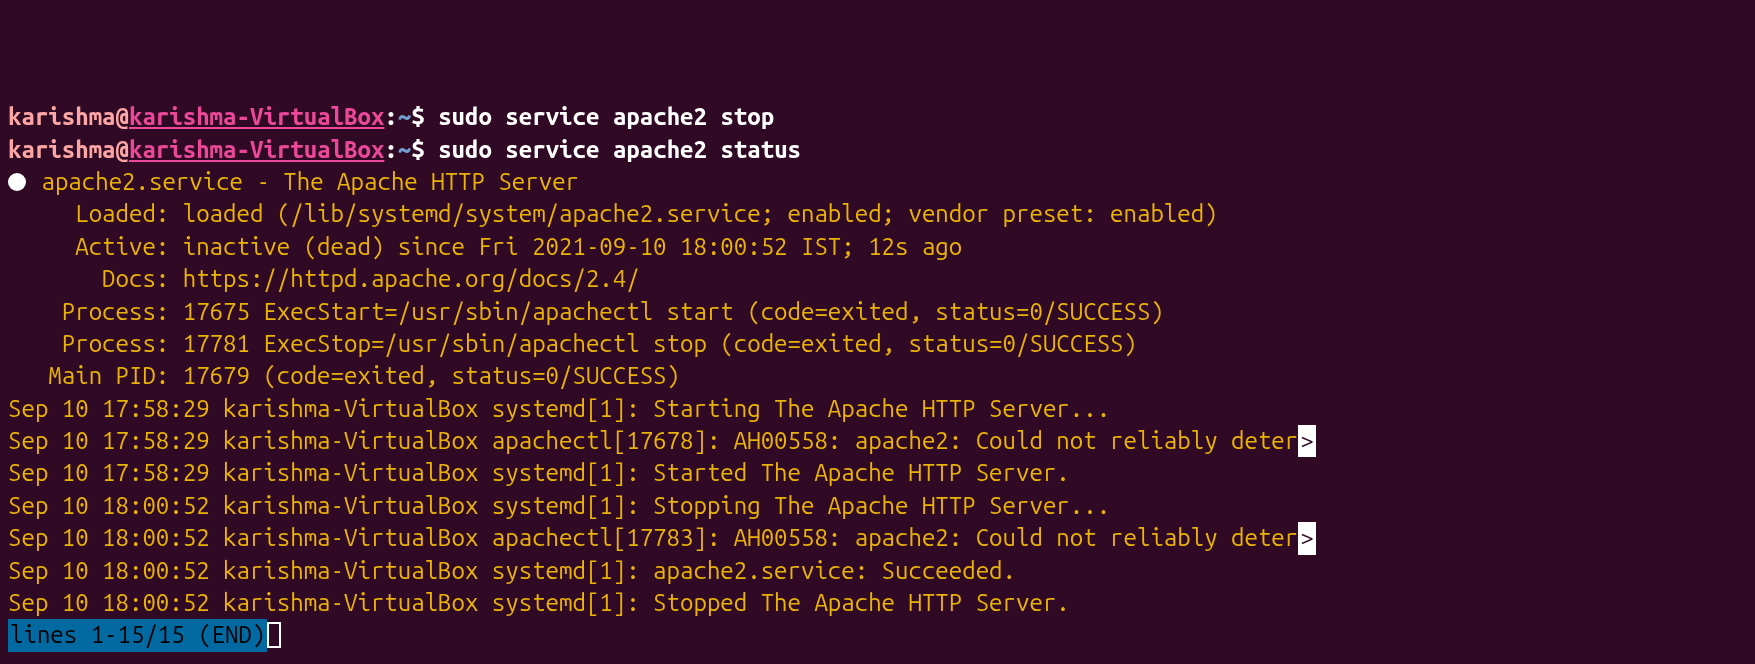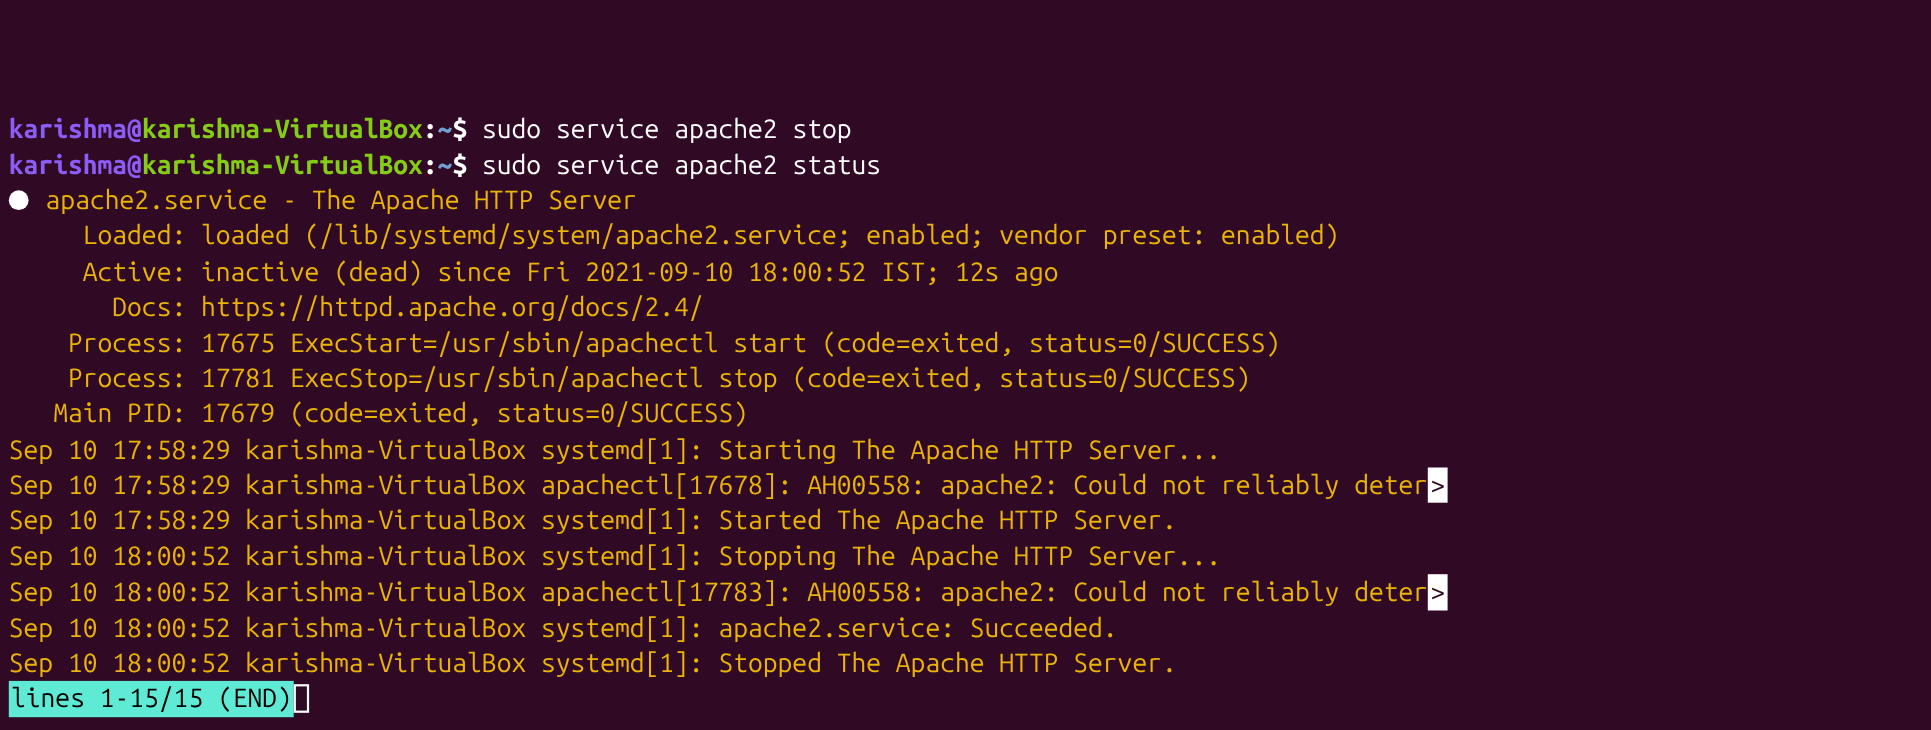--- a/index.html
+++ b/index.html
@@ -12,45 +12,45 @@
       color: #ffffff;
       font-family: 'Ubuntu Mono', 'DejaVu Sans Mono', 'Courier New', monospace;
       font-size: 24px;
       line-height: 1.35;
       padding: 4px 8px;
       width: 1755px;
       height: 664px;
       overflow: hidden;
       white-space: pre;
     }
-    .prompt-user { color: #8b5cf6; font-weight: bold; }
-    .prompt-host { color: #84cc16; font-weight: bold; }
+    .prompt-user { color: #fca5a5; font-weight: bold; }
+    .prompt-host { color: #ec4899; font-weight: bold; text-decoration: underline; }
     .prompt-colon { color: #ffffff; font-weight: bold; }
     .prompt-path { color: #729fcf; font-weight: bold; }
     .prompt-dollar { color: #ffffff; font-weight: bold; }
-    .cmd { color: #ffffff; }
+    .cmd { color: #ffffff; font-weight: bold; }
     .output { color: #eab308; }
     .bullet {
       display: inline-block;
       width: 18px;
       height: 18px;
       background: #ffffff;
       border-radius: 50%;
       vertical-align: middle;
       margin-right: 2px;
       margin-bottom: 4px;
     }
     .truncate-marker {
       background: #ffffff;
       color: #300a24;
       display: inline-block;
       padding: 0 2px;
     }
     .pager-status {
-      background: #5eead4;
+      background: #0369a1;
       color: #000000;
       display: inline-block;
       padding: 0 2px;
     }
     .cursor {
       display: inline-block;
       width: 14px;
       height: 26px;
       border: 2px solid #ffffff;
       vertical-align: middle;

